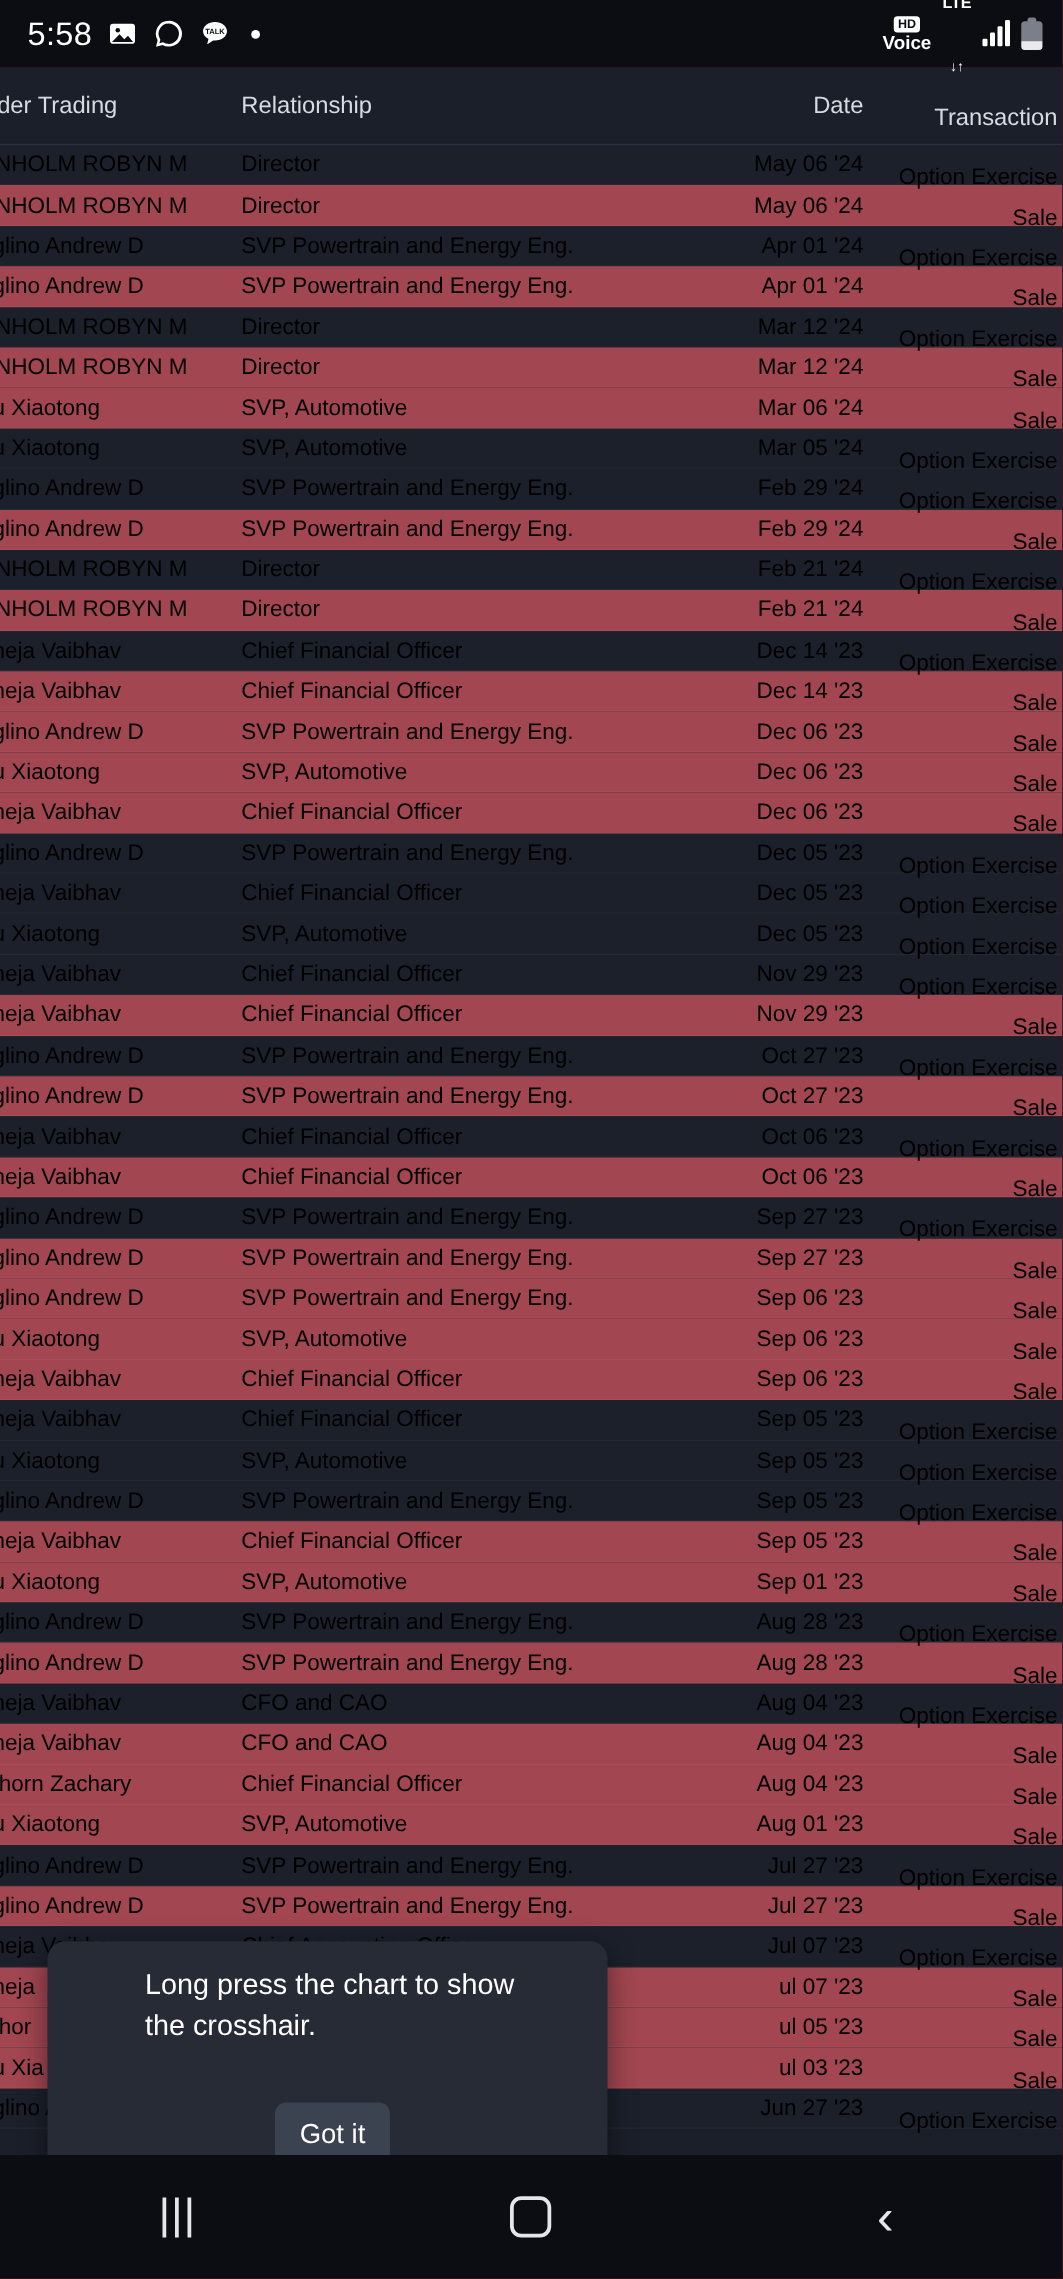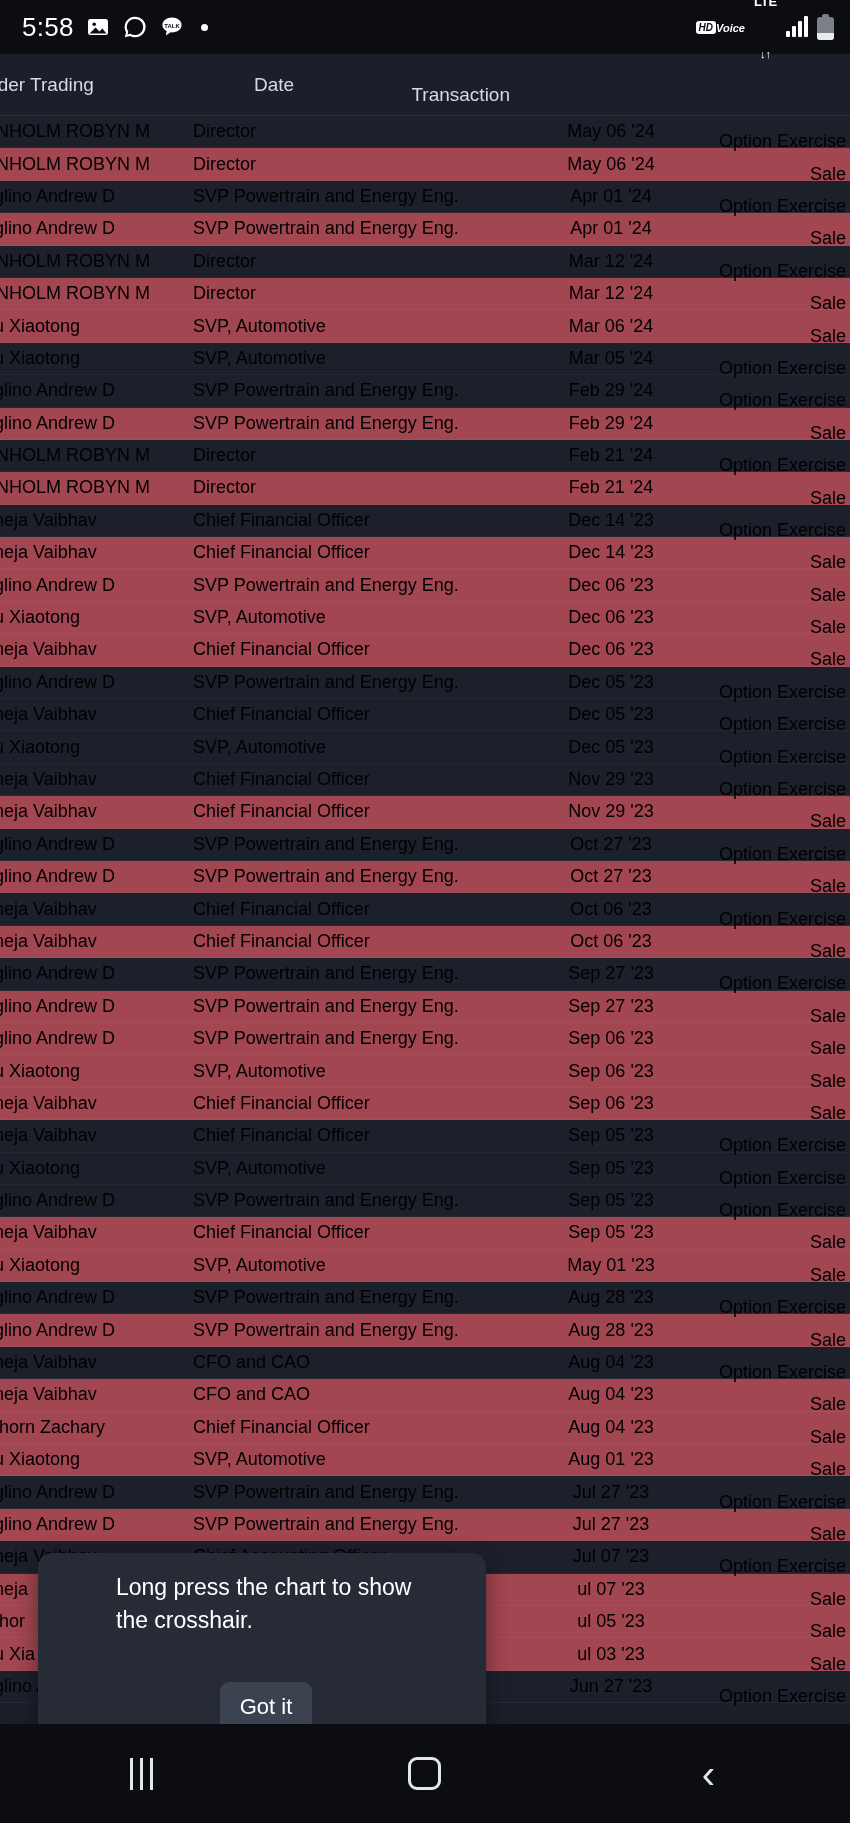--- a/index.html
+++ b/index.html
@@ -17,26 +17,26 @@
     background:#0b0d12;
     display:flex; align-items:center; justify-content:space-between;
     padding:0 16px 0 22px;
     z-index:40;
   }
   .sb-left{ display:flex; align-items:center; gap:12px; }
   .sb-clock{ color:#fff; font-size:26px; letter-spacing:.3px; font-weight:400; }
   .sb-ico{ width:25px; height:25px; display:inline-flex; align-items:center; justify-content:center; }
   .sb-dot{ width:7px; height:7px; border-radius:50%; background:#fff; display:inline-block; margin-left:4px; }
   .sb-right{ display:flex; align-items:center; gap:9px; }
-  .hdvoice{ display:flex; flex-direction:row; align-items:flex-end; line-height:1;font-style:italic; }
+  .hdvoice{ display:flex; flex-direction:column; align-items:center; line-height:1; }
   .hdvoice .hd{
     background:#fff; color:#0b0d12; font-size:10px; font-weight:bold;
     border-radius:3px; padding:1px 3px; letter-spacing:0; line-height:11px;
   }
-  .hdvoice .vo{ color:#fff; font-size:11px; font-weight:bold; margin-top:1px; }
+  .hdvoice .vo{ color:#fff; font-size:15px; font-weight:bold; margin-top:1px; }
   .lte{ display:flex; flex-direction:column; align-items:center; line-height:1; color:#fff;gap:42px; }
   .lte .lbl{ font-size:13px; font-weight:bold; letter-spacing:-.2px; }
   .lte .arr{ font-size:11px; font-weight:bold; margin-top:-1px; }
   .bars{ display:flex; align-items:flex-end; gap:2px; height:20px; }
   .bars i{ display:block; width:4px; background:#fff; border-radius:1px; }
   .batt{ position:relative; width:17px; height:26px; }
   .batt .body{ position:absolute; bottom:0; left:0; width:17px; height:23px; border-radius:3px; background:#7a7f8a; overflow:hidden;}
   .batt .tip{ position:absolute; top:0; left:5px; width:7px; height:4px; border-radius:2px 2px 0 0; background:#7a7f8a; }
   .batt .fill{ position:absolute; bottom:0; left:0; width:17px; height:7px; background:#e8eaee; }
 
@@ -46,21 +46,21 @@
     background:#1b1f2a; overflow:hidden;
   }
   .thead{
     height:62px; display:flex; align-items:center;
     background:#1b1f2a;
     border-bottom:1px solid #2a3040;
   }
   .th{ color:#d6dae2; font-size:19px; }
   .col-name{ width:210px; padding-left:0; margin-left:-16px; }
   .col-rel { width:340px; }
-  .col-date{ width:160px; text-align:center; }
+  .col-date{ width:160px; text-align:right; }
   .col-tx  { width:160px; text-align:right; padding-right:4px;margin-top:20px; }
 
   .row{
     height:32.4px; display:flex; align-items:center;
     border-bottom:1px solid rgba(255,255,255,.045);
   }
   .row.dark { background:#1b202b; }
   .row.red  { background:#a24651; }
   .row .c{ font-size:18px; white-space:nowrap; overflow:hidden; }
 
@@ -151,20 +151,21 @@
         <span class="body">
             <span class="fill"></span>
           </span>
       </span>
     </div>
   </div>
 
   <div class="table-wrap">
     <div class="thead">
       <div class="th col-name">sider Trading</div>
+      <div class="th col-rel">Relationship</div>
       <div class="th col-date">Date</div>
       <div class="th col-tx">Transaction</div>
     </div>
     <div id="tbody">
         <div class="row dark">
           <div class="c col-name">ENHOLM ROBYN M</div>
           <div class="c col-rel">Director</div>
           <div class="c col-date">May 06 '24</div>
           <div class="c col-tx">Option Exercise</div>
         </div>
@@ -368,21 +369,21 @@
         </div>
         <div class="row red">
           <div class="c col-name">aneja Vaibhav</div>
           <div class="c col-rel">Chief Financial Officer</div>
           <div class="c col-date">Sep 05 '23</div>
           <div class="c col-tx">Sale</div>
         </div>
         <div class="row red">
           <div class="c col-name">hu Xiaotong</div>
           <div class="c col-rel">SVP, Automotive</div>
-          <div class="c col-date">May 01 '23</div>
+          <div class="c col-date">Sep 01 '23</div>
           <div class="c col-tx">Sale</div>
         </div>
         <div class="row dark">
           <div class="c col-name">aglino Andrew D</div>
           <div class="c col-rel">SVP Powertrain and Energy Eng.</div>
           <div class="c col-date">Aug 28 '23</div>
           <div class="c col-tx">Option Exercise</div>
         </div>
         <div class="row red">
           <div class="c col-name">aglino Andrew D</div>

